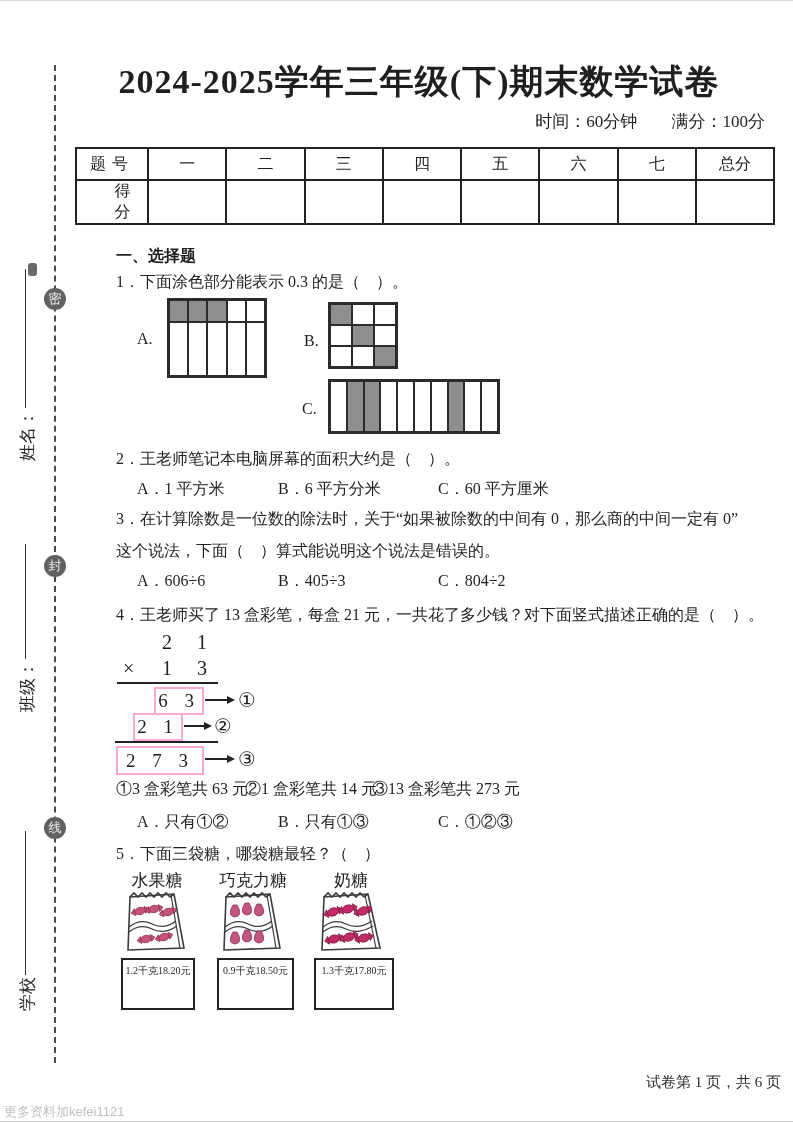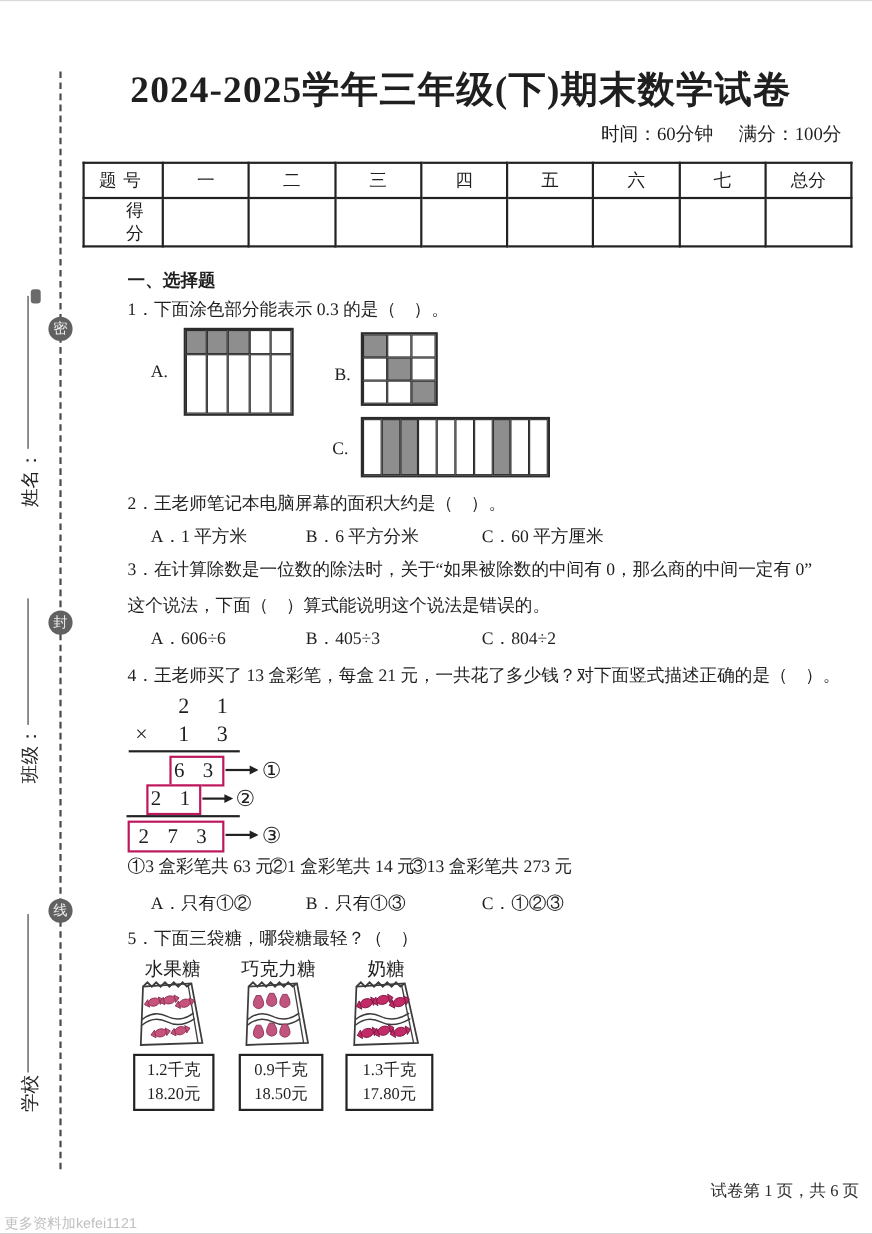--- a/index.html
+++ b/index.html
@@ -14,21 +14,21 @@
         color:#eeeeee;font-size:13px;line-height:22px;text-align:center;}
   .field{position:absolute;height:22px;transform:rotate(-90deg);display:flex;align-items:center;
          font-size:17px;color:#222;white-space:nowrap;}
   .f-line{flex:1;height:0;border-bottom:1.6px solid #333;margin:0 0 3px 2px;}
   .artifact{position:absolute;left:28px;top:262px;width:9px;height:13px;background:#6a6a6a;border-radius:3px;}
 
   
   .title{position:absolute;left:60px;right:15px;top:58px;text-align:center;
          font-size:34px;font-weight:bold;letter-spacing:1px;}
   .meta{position:absolute;right:28px;top:109px;font-size:17px;}
-  .meta .gap{margin-left:19px;}
+  .meta .gap{margin-left:30px;}
 
   
   table.score{position:absolute;left:75px;top:146px;width:700px;border-collapse:collapse;
               table-layout:fixed;font-size:16px;}
   table.score td{border:2px solid #222;text-align:center;padding:0;}
   table.score tr.r1 td{height:30px;}
   table.score tr.r2 td{height:26px;padding-left:27px;}
   td.lbl{letter-spacing:6px;border-radius:10px;}
 
   
@@ -40,32 +40,32 @@
   .grid{position:absolute;display:grid;border:2px solid #2b2b2b;background:#fff;}
   .gcell{border:1px solid #2b2b2b;}
   .sh{background:#8e8e8e;}
   #figA{left:167px;top:297px;width:96px;grid-template-columns:repeat(5,1fr);grid-template-rows:22px 54px;}
   #figB{left:328px;top:301px;width:66px;grid-template-columns:repeat(3,1fr);grid-template-rows:repeat(3,21px);}
   #figC{left:328px;top:378px;width:168px;grid-template-columns:repeat(10,1fr);grid-template-rows:51px;}
 
   
   .vf-num{position:absolute;font-size:20px;letter-spacing:10px;white-space:pre;}
   .rule{position:absolute;height:2px;background:#222;}
-  .vbox{position:absolute;border:2px solid #be185d;display:flex;align-items:center;justify-content:center;
+  .vbox{position:absolute;border:2px solid #f9a8d4;display:flex;align-items:center;justify-content:center;
         font-size:19px;letter-spacing:6px;background:#fff;}
   .arr{position:absolute;height:0;border-top:2px solid #222;}
   .arr::after{content:'';position:absolute;right:-2px;top:-5px;width:0;height:0;
               border-left:8px solid #222;border-top:4px solid transparent;border-bottom:4px solid transparent;}
   .ctag{position:absolute;font-size:20px;font-family:"DejaVu Sans",sans-serif;}
 
   
   .bag-label{position:absolute;top:868px;text-align:center;font-size:17px;}
   .bag-svg{position:absolute;top:886px;}
-  .info-box{position:absolute;top:957px;height:48px;border:2px solid #222;display:flex;flex-direction:column;
-            justify-content:center;text-align:center;font-size:15px;line-height:22px;background:#fff;}
+  .info-box{position:absolute;top:957px;height:48px;border:2px solid #222;display:flex;flex-direction:row;
+            justify-content:center;text-align:center;font-size:10px;line-height:22px;background:#fff;}
 
   
   .footer{position:absolute;left:0;right:12px;top:1072px;text-align:right;font-size:15px;color:#2d2d2d;}
   .watermark{position:absolute;left:4px;top:1102px;font-size:13px;color:#c0c0c0;
              font-family:"Liberation Sans","DejaVu Sans",sans-serif;}
 </style>
 </head>
 <body>
 
 <div class="page">

